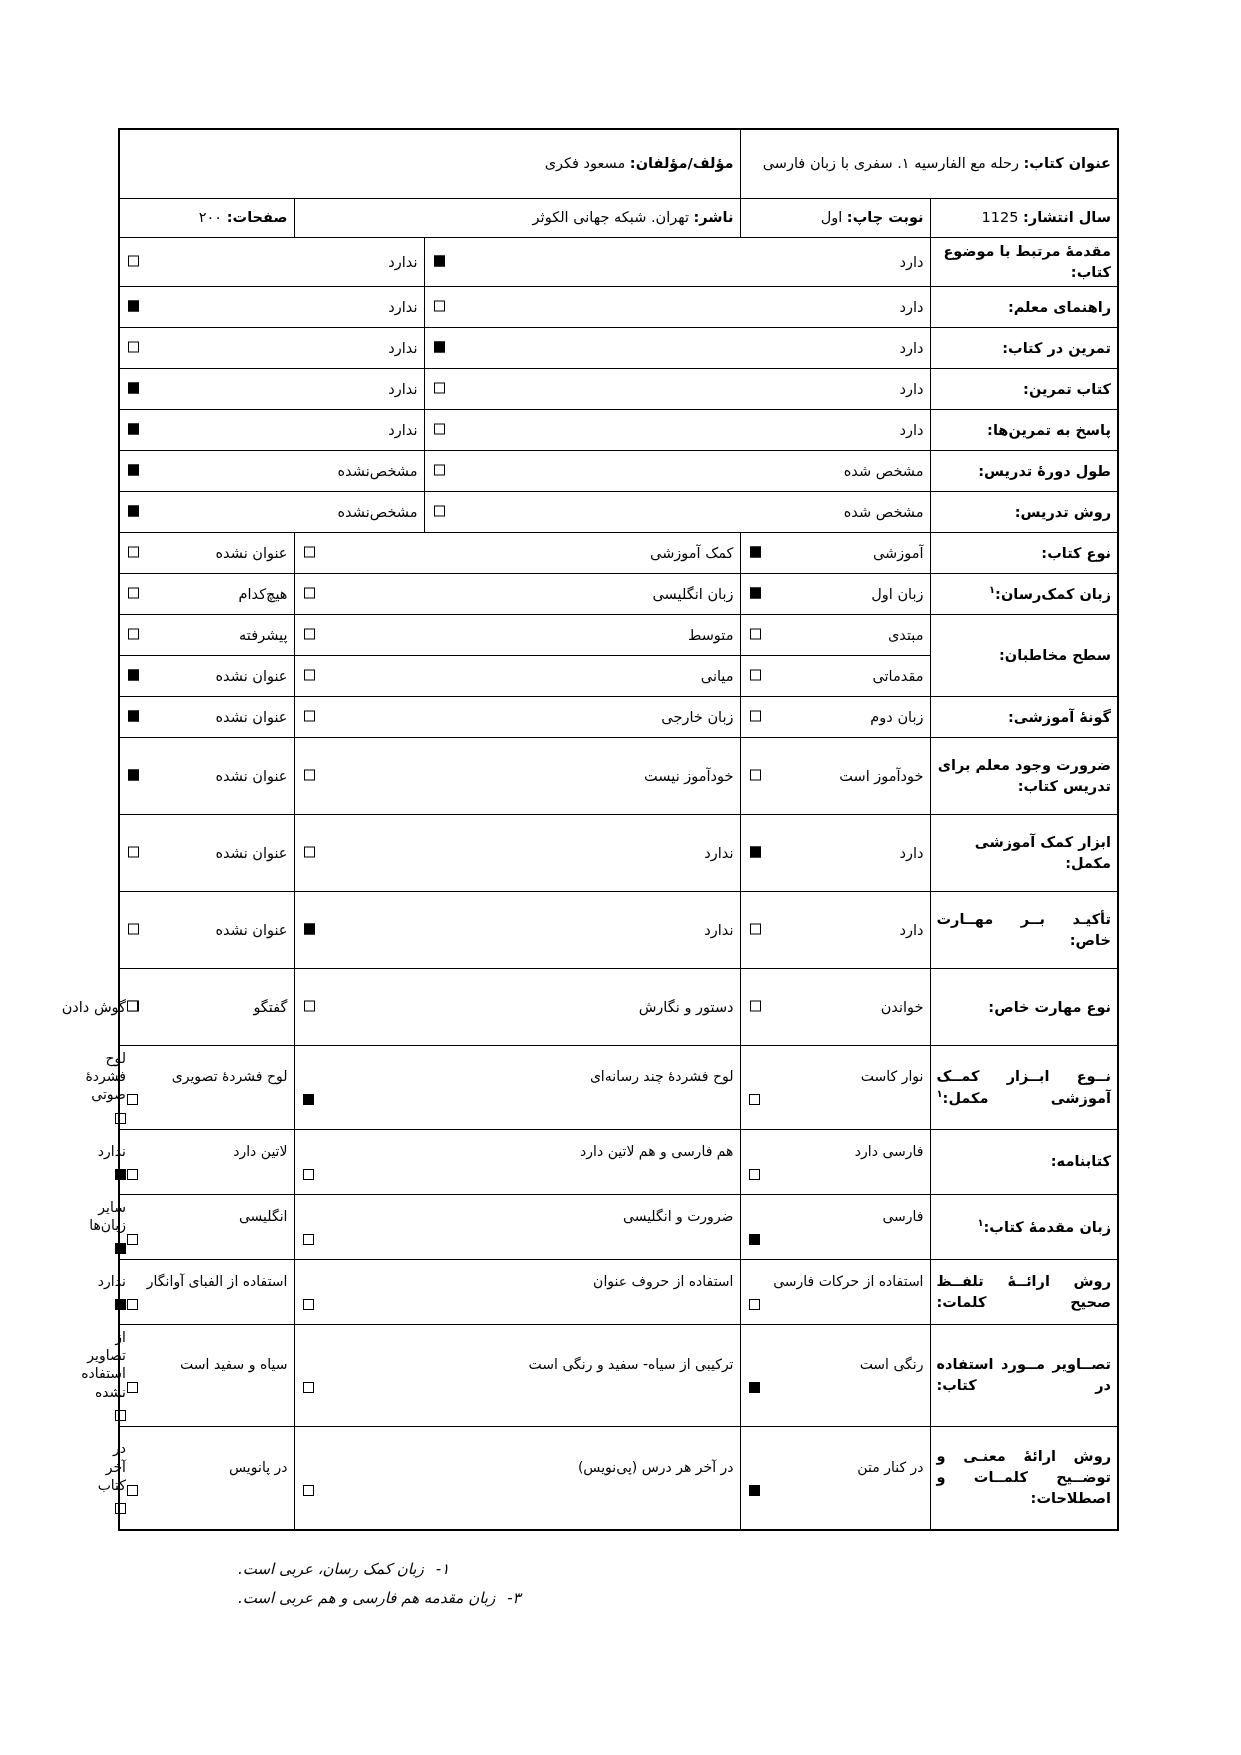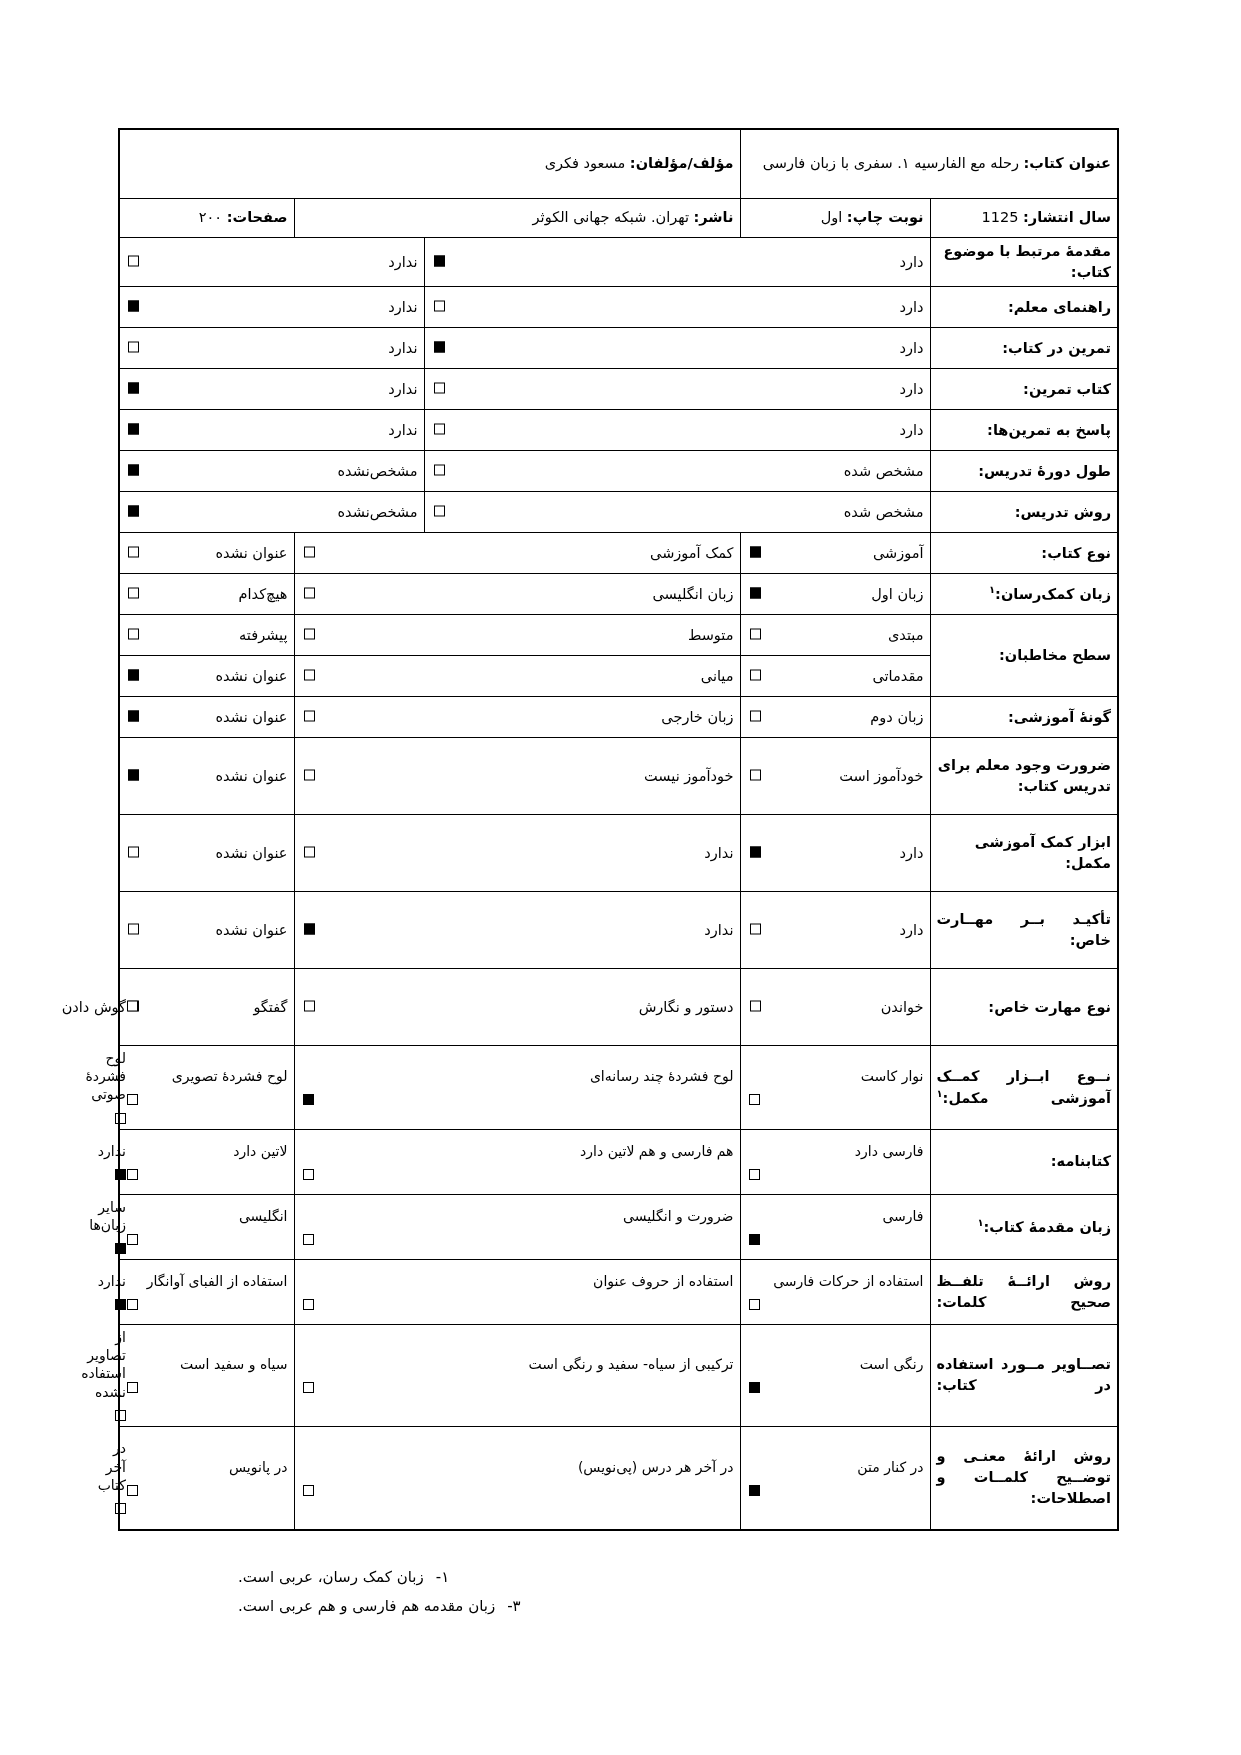--- a/index.html
+++ b/index.html
@@ -119,27 +119,28 @@
   .t3 { height: 96px; }
 
   sup.fn {
     font-size: 10px;
     vertical-align: super;
     font-weight: bold;
   }
 
   
   .notes {
-    margin-top: 32px;
+    margin-top: 24px;
     padding-right: 0;
     padding-left: 118px;
     font-size: 15px;
     line-height: 1.95;
     text-align: left;
     direction: rtl;
+    font-style: italic;
   }
   .notes .note {
     display: block;
     text-align: left;
     white-space: nowrap;
   }
   .notes .num { margin-left: 12px; }
 </style>
 </head>
 <body>

